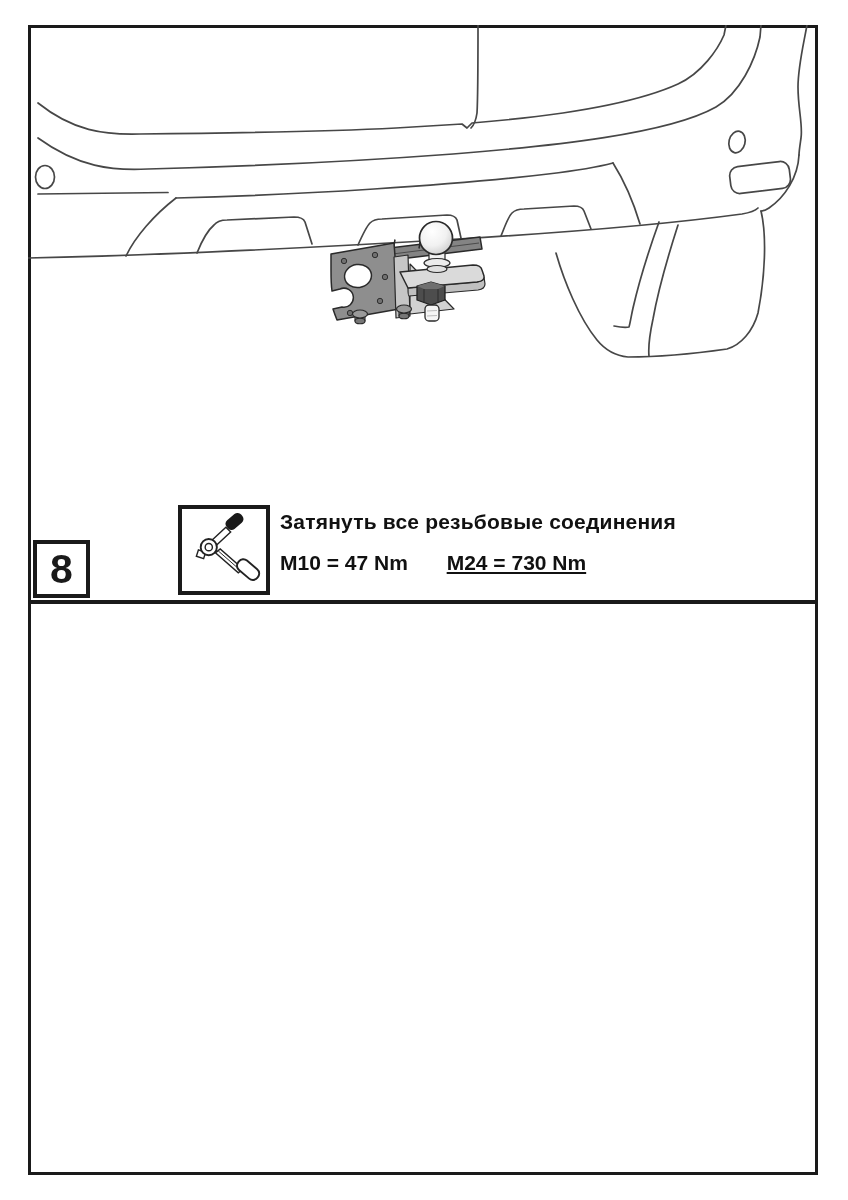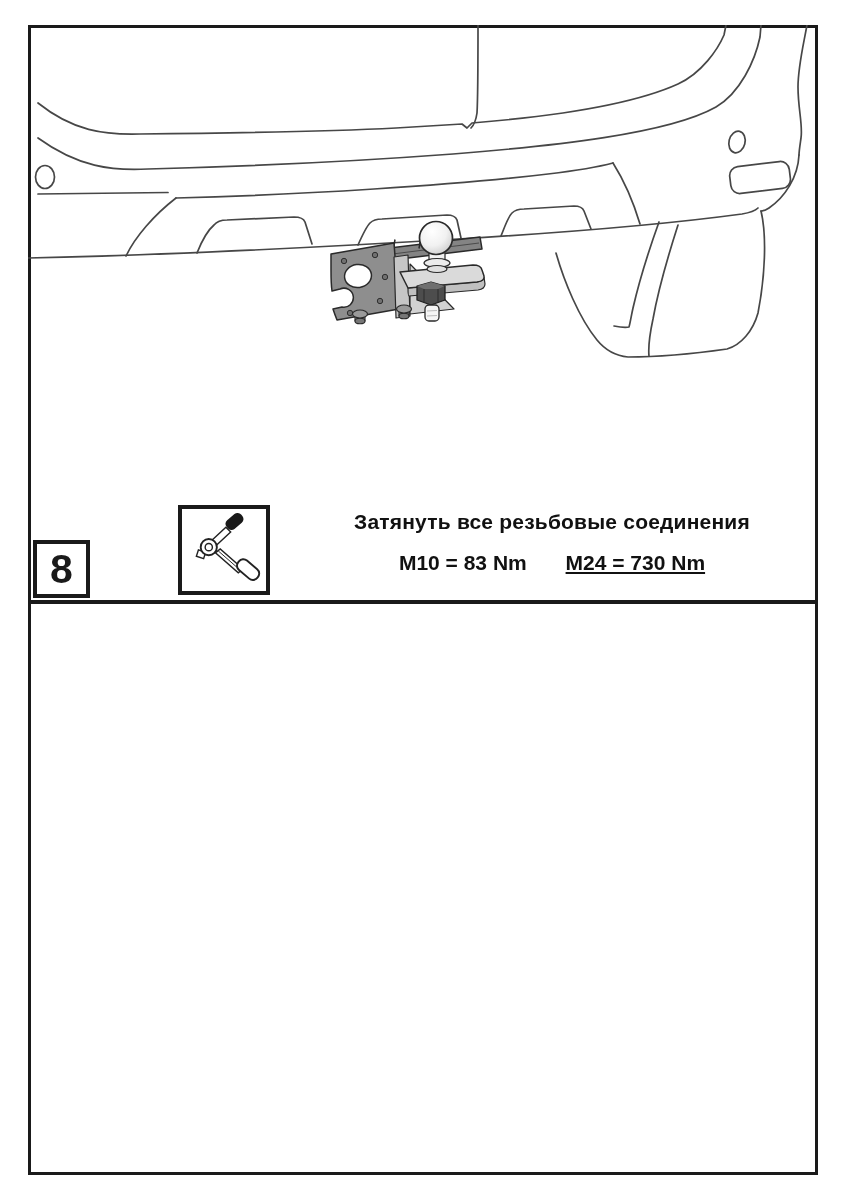--- a/index.html
+++ b/index.html
@@ -37,22 +37,22 @@
   }
   .tool-box{
     position:absolute;left:178px;top:505px;
     width:92px;height:90px;
     border:4px solid #1a1a1a;
     box-sizing:border-box;
     background:#ffffff;
     display:flex;align-items:center;justify-content:center;
   }
   .caption{
-    position:absolute;left:292px;top:510px;
-    width:520px;color:#111111;text-align:center;
+    position:absolute;left:280px;top:510px;
+    width:520px;color:#111111;
   }
   .caption-heading{
     font-size:21px;font-weight:bold;
     letter-spacing:0.2px;
     white-space:nowrap;
   }
   .caption-specs{
     margin-top:17px;
     font-size:21px;font-weight:bold;
     white-space:nowrap;
@@ -197,20 +197,20 @@
       <polygon points="33,44 38,40 62,61 57,65" fill="#ffffff" stroke="#222222" stroke-width="1.5"></polygon>
       <path d="M 36,42 L 60,63" stroke="#222222" stroke-width="1" fill="none"></path>
 
       <rect x="54" y="55" width="26" height="13" rx="6" transform="rotate(40 67 62)" fill="#ffffff" stroke="#222222" stroke-width="2"></rect>
     </svg>
   </div>
 
   <div class="caption">
     <div class="caption-heading">Затянуть все резьбовые соединения</div>
     <div class="caption-specs">
-      <span class="spec-m10">M10 = 83 Nm</span>
+      <span class="spec-m10">M10 = 47 Nm</span>
       <span class="spec-m24">M24 = 730 Nm</span>
     </div>
   </div>
 
   <div class="section-divider"></div>
 
 </div>
 
 </body></html>

